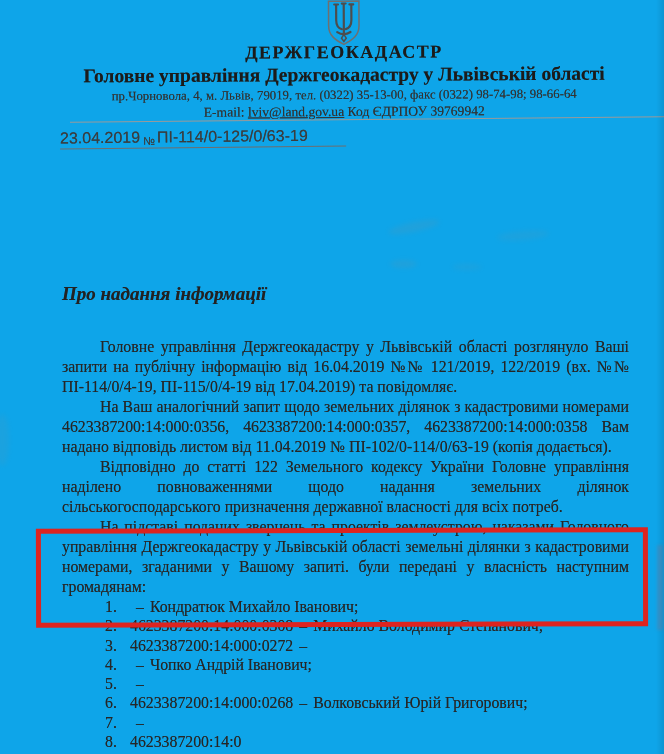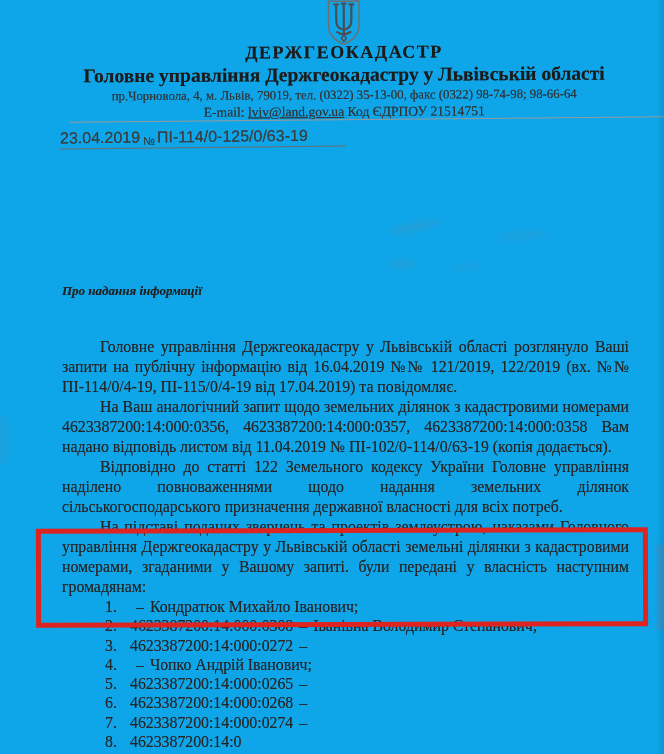--- a/index.html
+++ b/index.html
@@ -33,21 +33,21 @@
   
   .smudge{position:absolute;background:#8a8a8a;border-radius:50%;filter:blur(2.5px);}
   .s1{left:388px;top:222px;width:52px;height:10px;opacity:.14;transform:rotate(-12deg);}
   .s2{left:497px;top:231px;width:52px;height:9px;opacity:.11;transform:rotate(-5deg);}
   .s3{left:390px;top:260px;width:27px;height:8px;opacity:.14;}
   .s4{left:452px;top:264px;width:30px;height:6px;opacity:.10;}
   .s5{left:-4px;top:414px;width:13px;height:52px;opacity:.10;}
   .edge-right{position:absolute;top:0;right:0;width:8px;height:754px;background:linear-gradient(to right,rgba(0,0,0,0),rgba(0,0,0,.10));}
   .smear-pink{position:absolute;right:1px;top:545px;width:6px;height:85px;background:rgba(215,70,70,.18);filter:blur(1.5px);}
   
-  .subject{position:absolute;left:62px;top:283px;font-size:13px;font-style:italic;font-weight:bold;color:#222;}
+  .subject{position:absolute;left:62px;top:283px;font-size:19px;font-style:italic;font-weight:bold;color:#222;}
   .bodytext{position:absolute;left:62px;top:337px;width:567px;}
   .bodytext p{margin:0;font-size:15.8px;line-height:20px;text-align:justify;text-indent:38px;}
   .owners{margin:0;padding:0;list-style:none;margin-left:43px;}
   .owners .li{display:flex;white-space:nowrap;font-size:15.8px;line-height:19.3px;}
   .owners .n{width:25px;flex:none;}
   .owners .dash{margin:0 6px;}
   
   .redbox{
     position:absolute;left:36px;top:528px;width:612px;height:99px;
     box-sizing:border-box;border:5px solid #dd2420;transform:rotate(-.15deg);
@@ -71,21 +71,21 @@
         <path d="M20,36 L17.5,40 L20,43.5 L22.5,40 Z" stroke-width="1.6"></path>
       </g>
     </svg>
     <div class="org-name">ДЕРЖГЕОКАДАСТР</div>
     <div class="org-division">Головне управління Держгеокадастру у Львівській області</div>
     <div class="org-address">пр.Чорновола, 4, м. Львів, 79019, тел. (0322) 35-13-00, факс (0322) 98-74-98; 98-66-64</div>
     <div class="org-email">
       <span>E-mail:</span>
       <span class="email">lviv@land.gov.ua</span>
       <span>Код ЄДРПОУ</span>
-      <span>21514751</span>
+      <span>39769942</span>
     </div>
   </div>
   <div class="rule"></div>
 
   <div class="outgoing">
     <span>23.04.2019</span><span class="no-label">№</span><span>ПІ-114/0-125/0/63-19</span>
   </div>
   <div class="incoming">
   </div>
 
@@ -108,45 +108,44 @@
     <div class="owners">
       <div class="li">
         <span class="n">1.</span>
           <span class="dash">–</span>
           <span class="owner">Кондратюк Михайло Іванович;</span>
       </div>
       <div class="li">
         <span class="n">2.</span>
           <span class="cad">4623387200:14:000:0308</span>
           <span class="dash">–</span>
-          <span class="owner">Іванівна Володимир Степанович;</span>
+          <span class="owner">Михайло Володимир Степанович;</span>
       </div>
       <div class="li">
         <span class="n">3.</span>
           <span class="cad">4623387200:14:000:0272</span>
           <span class="dash">–</span>
       </div>
       <div class="li">
         <span class="n">4.</span>
           <span class="dash">–</span>
           <span class="owner">Чопко Андрій Іванович;</span>
       </div>
       <div class="li">
         <span class="n">5.</span>
-          <span class="cad">4623387200:14:000:0265</span>
           <span class="dash">–</span>
       </div>
       <div class="li">
         <span class="n">6.</span>
           <span class="cad">4623387200:14:000:0268</span>
           <span class="dash">–</span>
+          <span class="owner">Волковський Юрій Григорович;</span>
       </div>
       <div class="li">
         <span class="n">7.</span>
-          <span class="cad">4623387200:14:000:0274</span>
           <span class="dash">–</span>
       </div>
       <div class="li">
         <span class="n">8.</span>
           <span class="cad">4623387200:14:0</span>
           <span class="dash"></span>
           <span class="owner"></span>
       </div>
     </div>
   </div>

